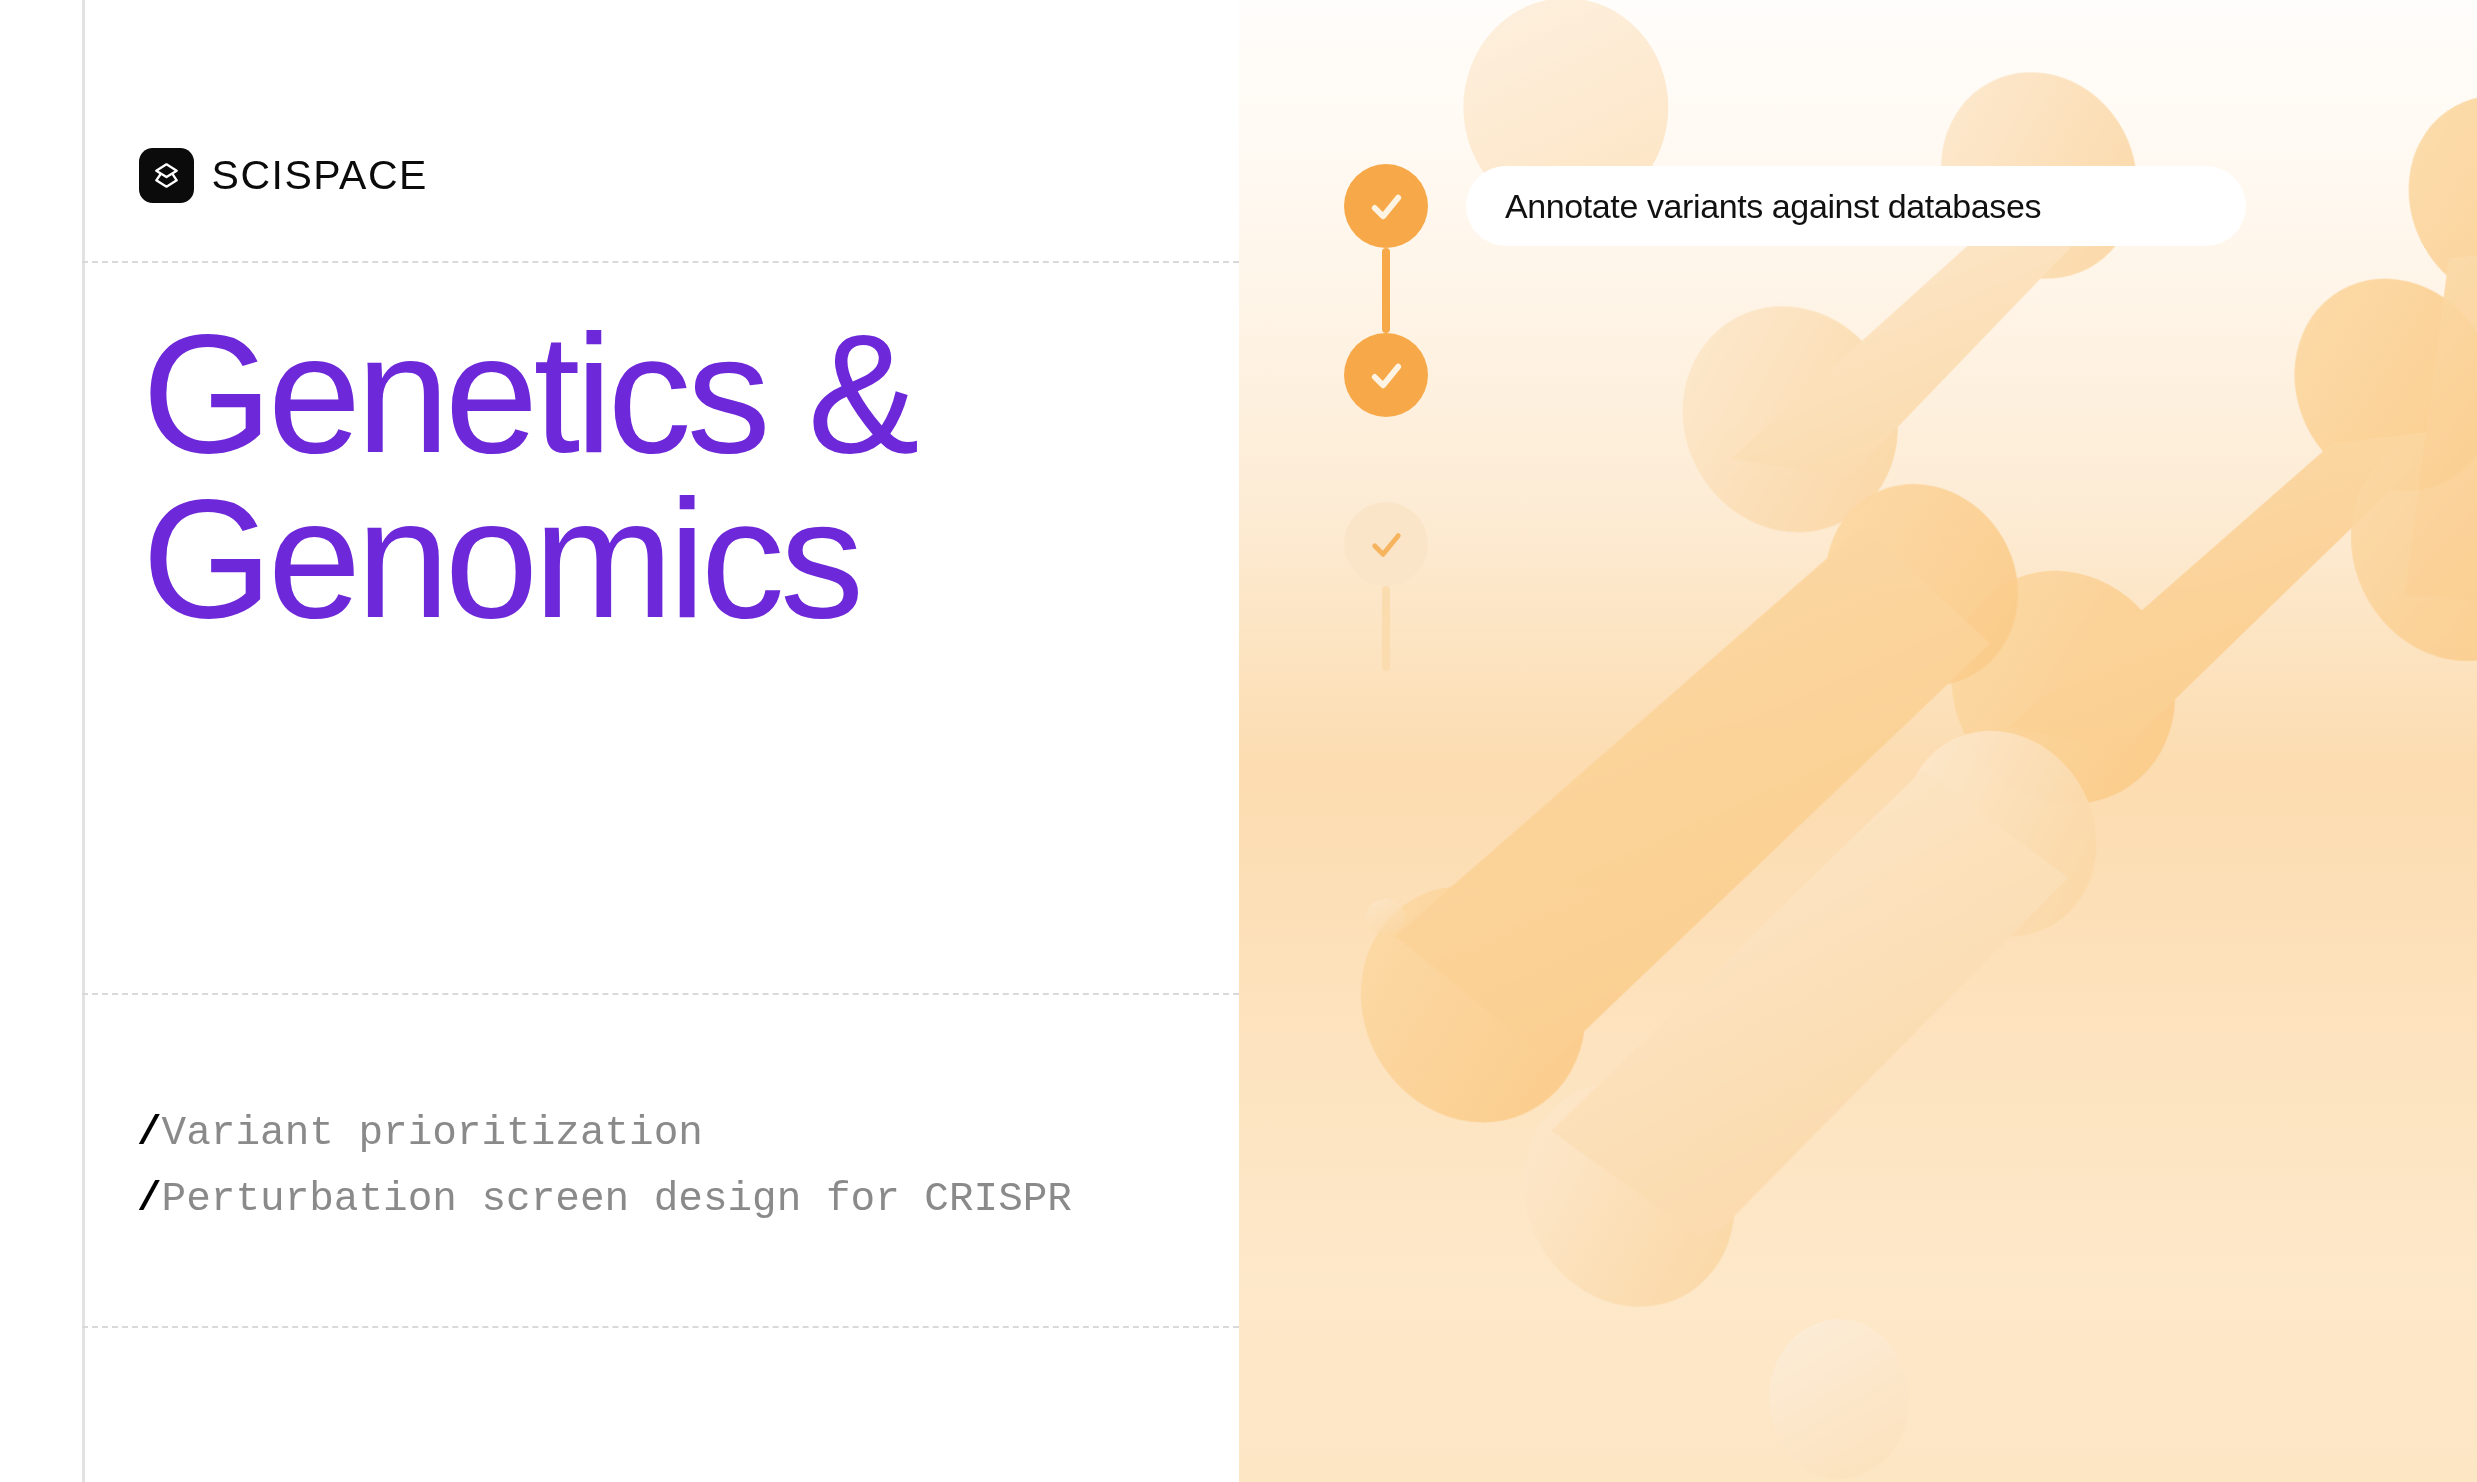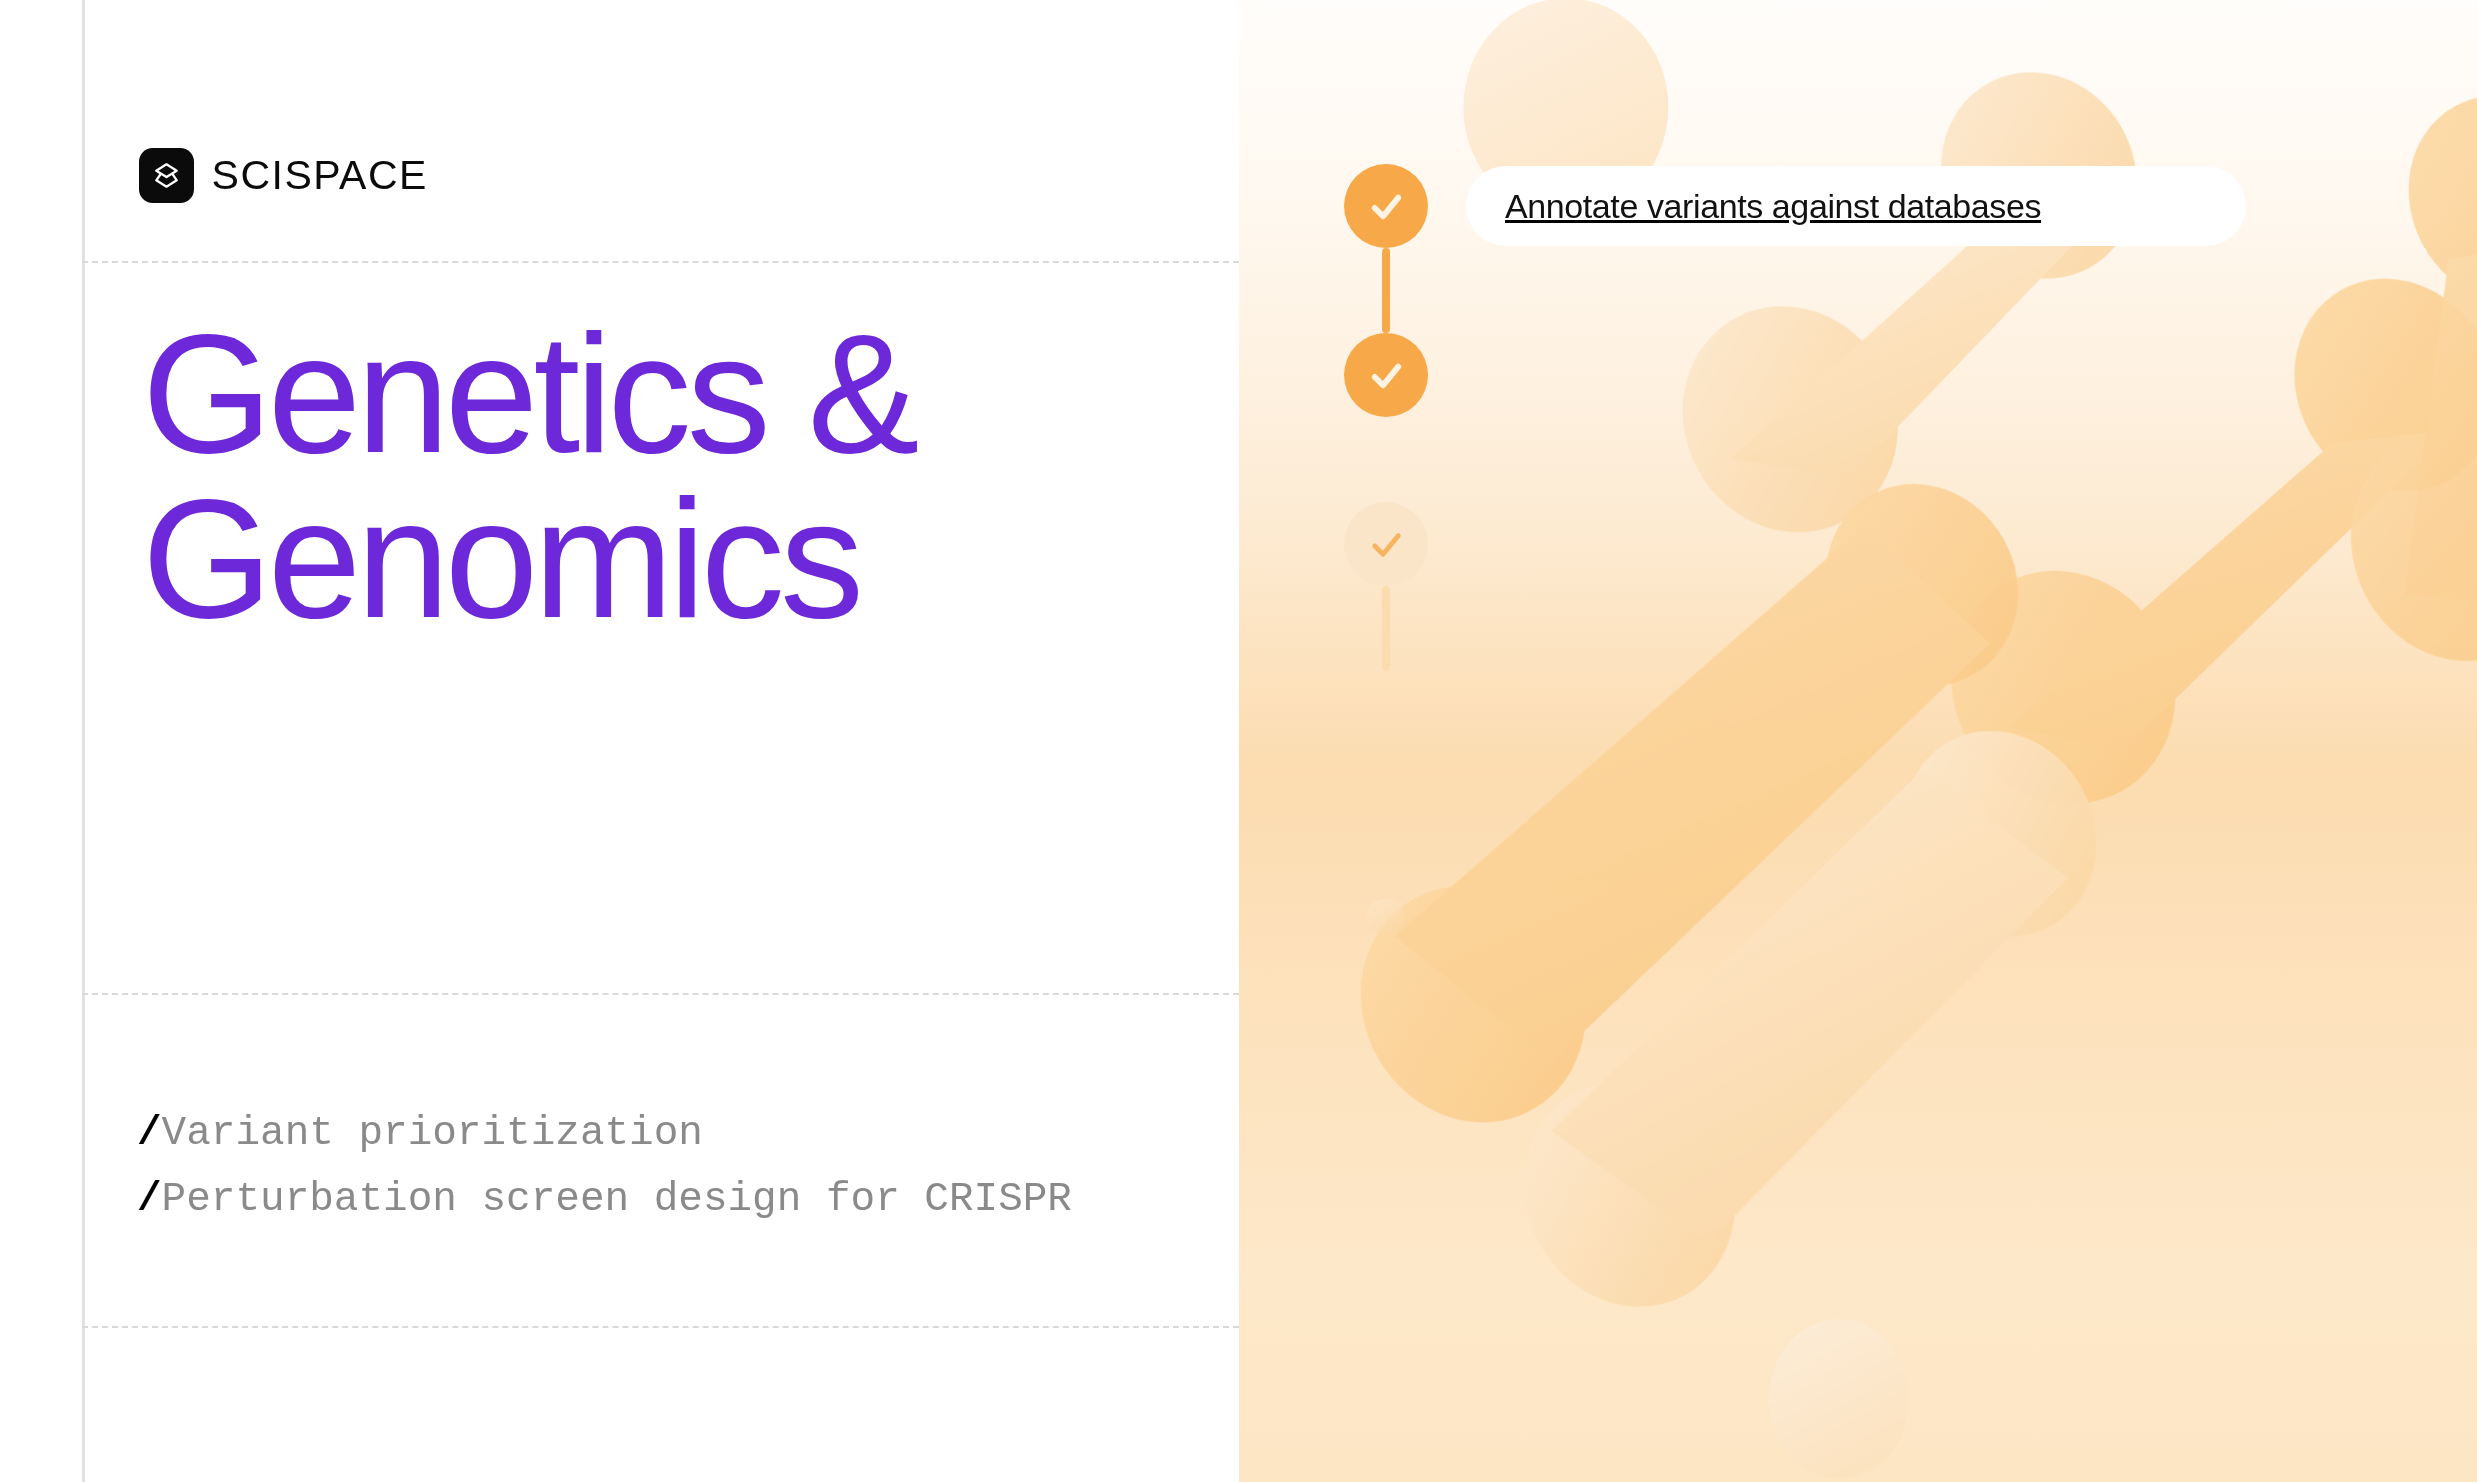--- a/index.html
+++ b/index.html
@@ -133,21 +133,20 @@
     pointer-events: none;
   }
   .blobs svg { display: block; width: 1239px; height: 1482px; }
 
   
   .checklist {
     position: absolute;
     left: 105px;
     top: 164px;
     width: 1073px;
-    text-decoration: underline;
   }
   .check-row {
     position: relative;
     display: flex;
     align-items: center;
     height: 84px;
     margin-bottom: 85px;
   }
   .check-row:last-child { margin-bottom: 0; }
 

